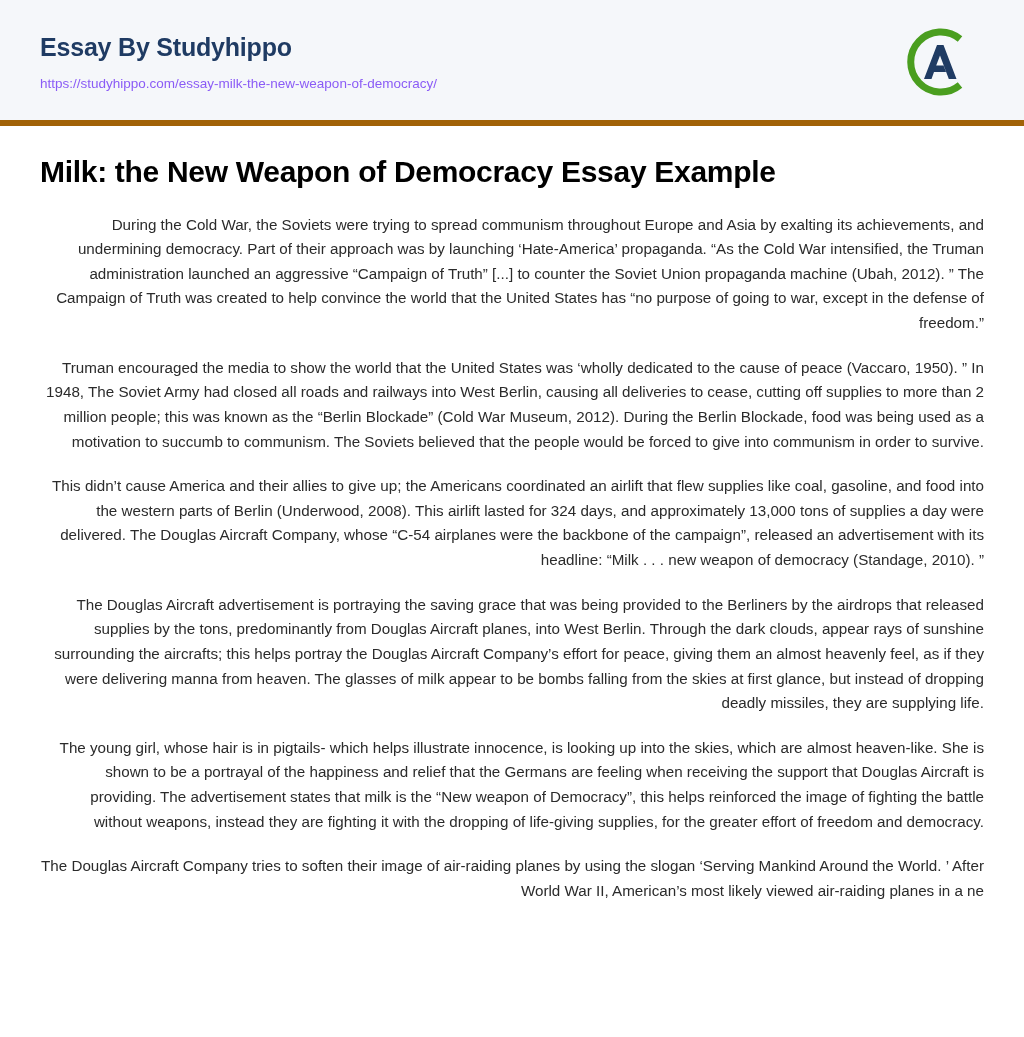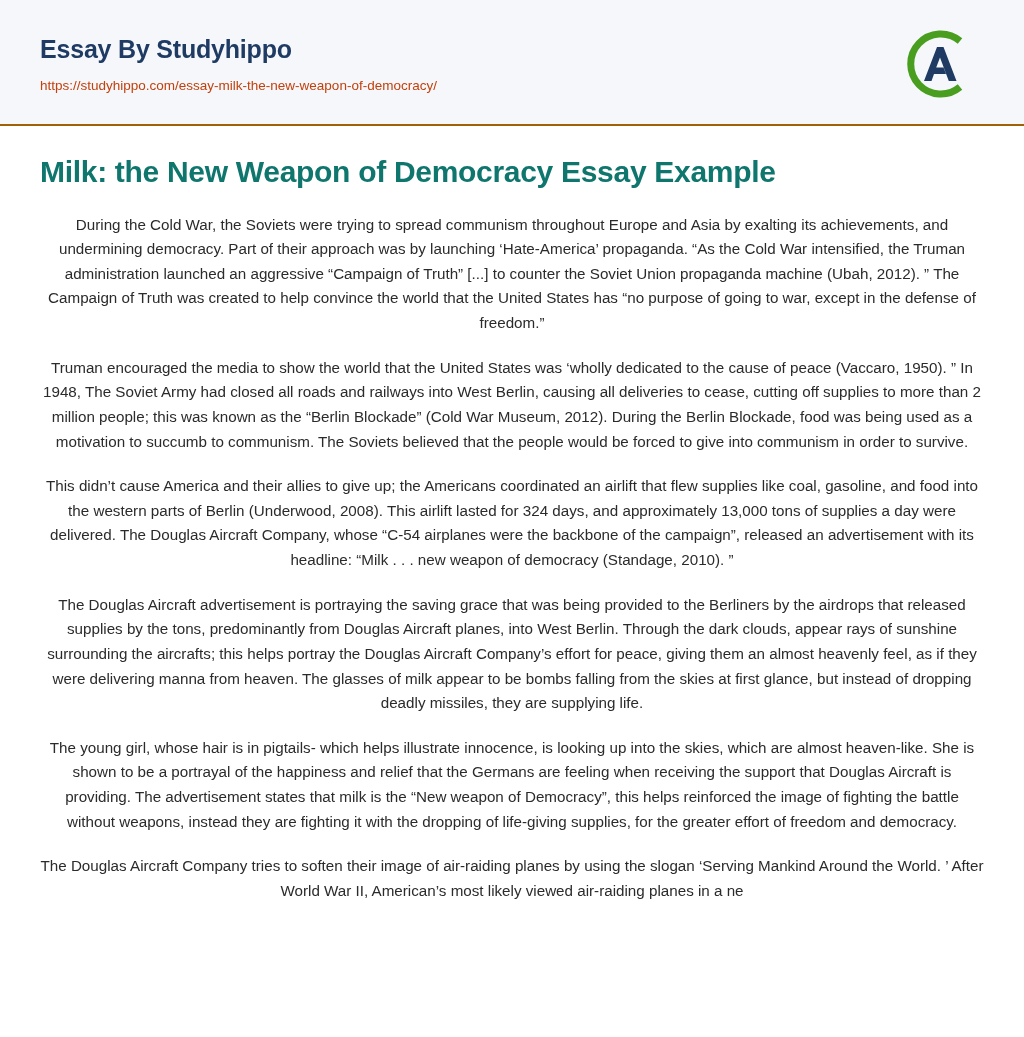--- a/index.html
+++ b/index.html
@@ -13,21 +13,21 @@
     font-family: "Liberation Sans", sans-serif;
     color: #2b2b2b;
   }
   .page {
     width: 1024px;
     position: relative;
   }
   
   .site-header {
     background: #f5f7fa;
-    border-bottom: 2px solid #a16207;
+    border-bottom: 6px solid #a16207;
     padding: 26px 40px 22px 40px;
     display: flex;
     align-items: center;
     justify-content: space-between;
     box-sizing: border-box;
     height: 126px;
   }
   .brand-block {
     display: flex;
     flex-direction: column;
@@ -39,51 +39,51 @@
     color: #1f3b63;
     letter-spacing: -0.2px;
     line-height: 1.2;
     margin: 0 0 14px 0;
   }
   .brand-title .brand-accent {
     color: #1f3b63;
   }
   .brand-url {
     font-size: 13.5px;
-    color: #c2410c;
+    color: #8b5cf6;
     text-decoration: none;
     line-height: 1.2;
   }
   .logo-wrap {
     width: 78px;
     height: 78px;
     display: flex;
     align-items: center;
     justify-content: center;
     margin-right: 8px;
   }
   
   .article {
     padding: 28px 40px 20px 40px;
     box-sizing: border-box;
   }
   h1.article-title {
     font-size: 30px;
     line-height: 1.22;
     font-weight: bold;
-    color: #0f766e;
+    color: #000000;
     margin: 0 0 22px 0;
     letter-spacing: -0.3px;
   }
   p.para {
     font-size: 15.2px;
     line-height: 1.62;
     margin: 0 0 20px 0;
     color: #2b2b2b;
-    text-align: center;
+    text-align: right;
   }
   p.para:last-child {
     margin-bottom: 16px;
   }
 </style>
 </head>
 <body>
 
 <div class="page">
 

